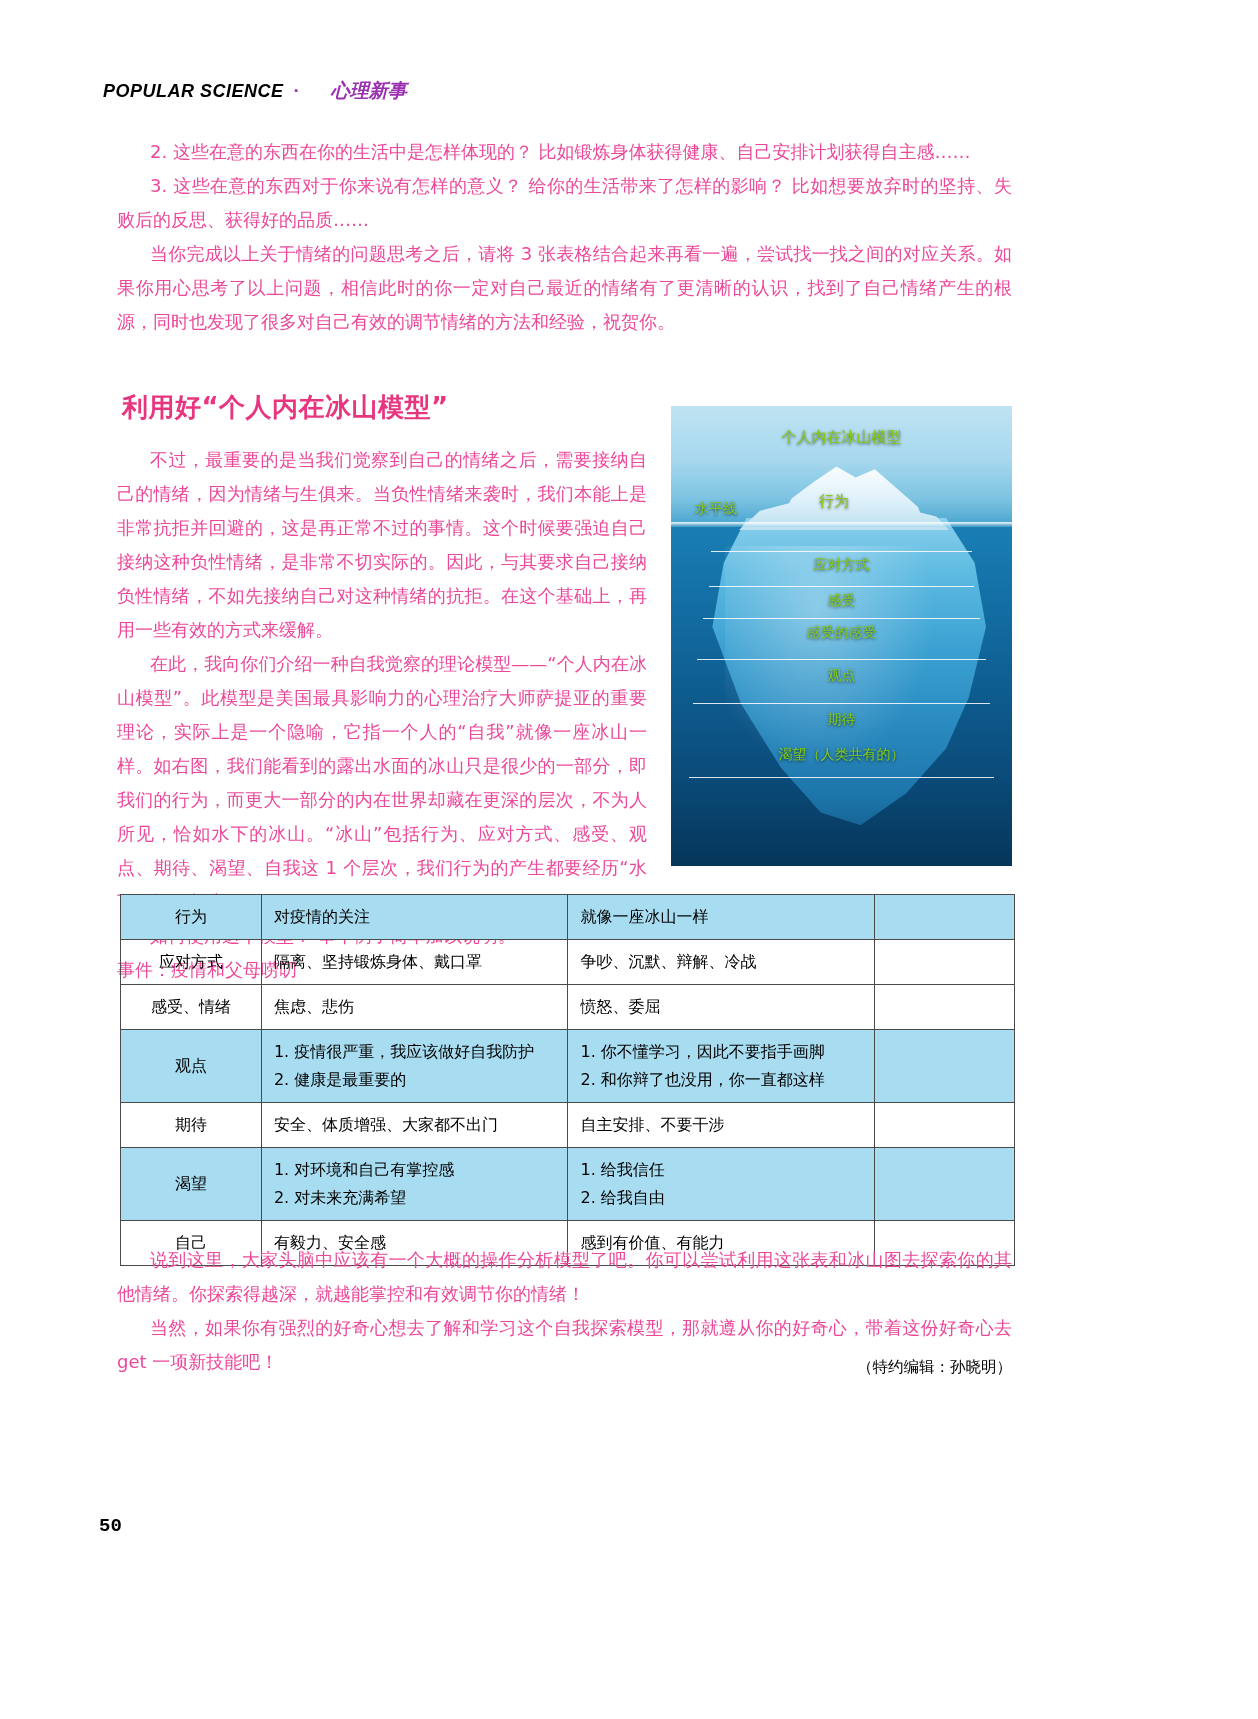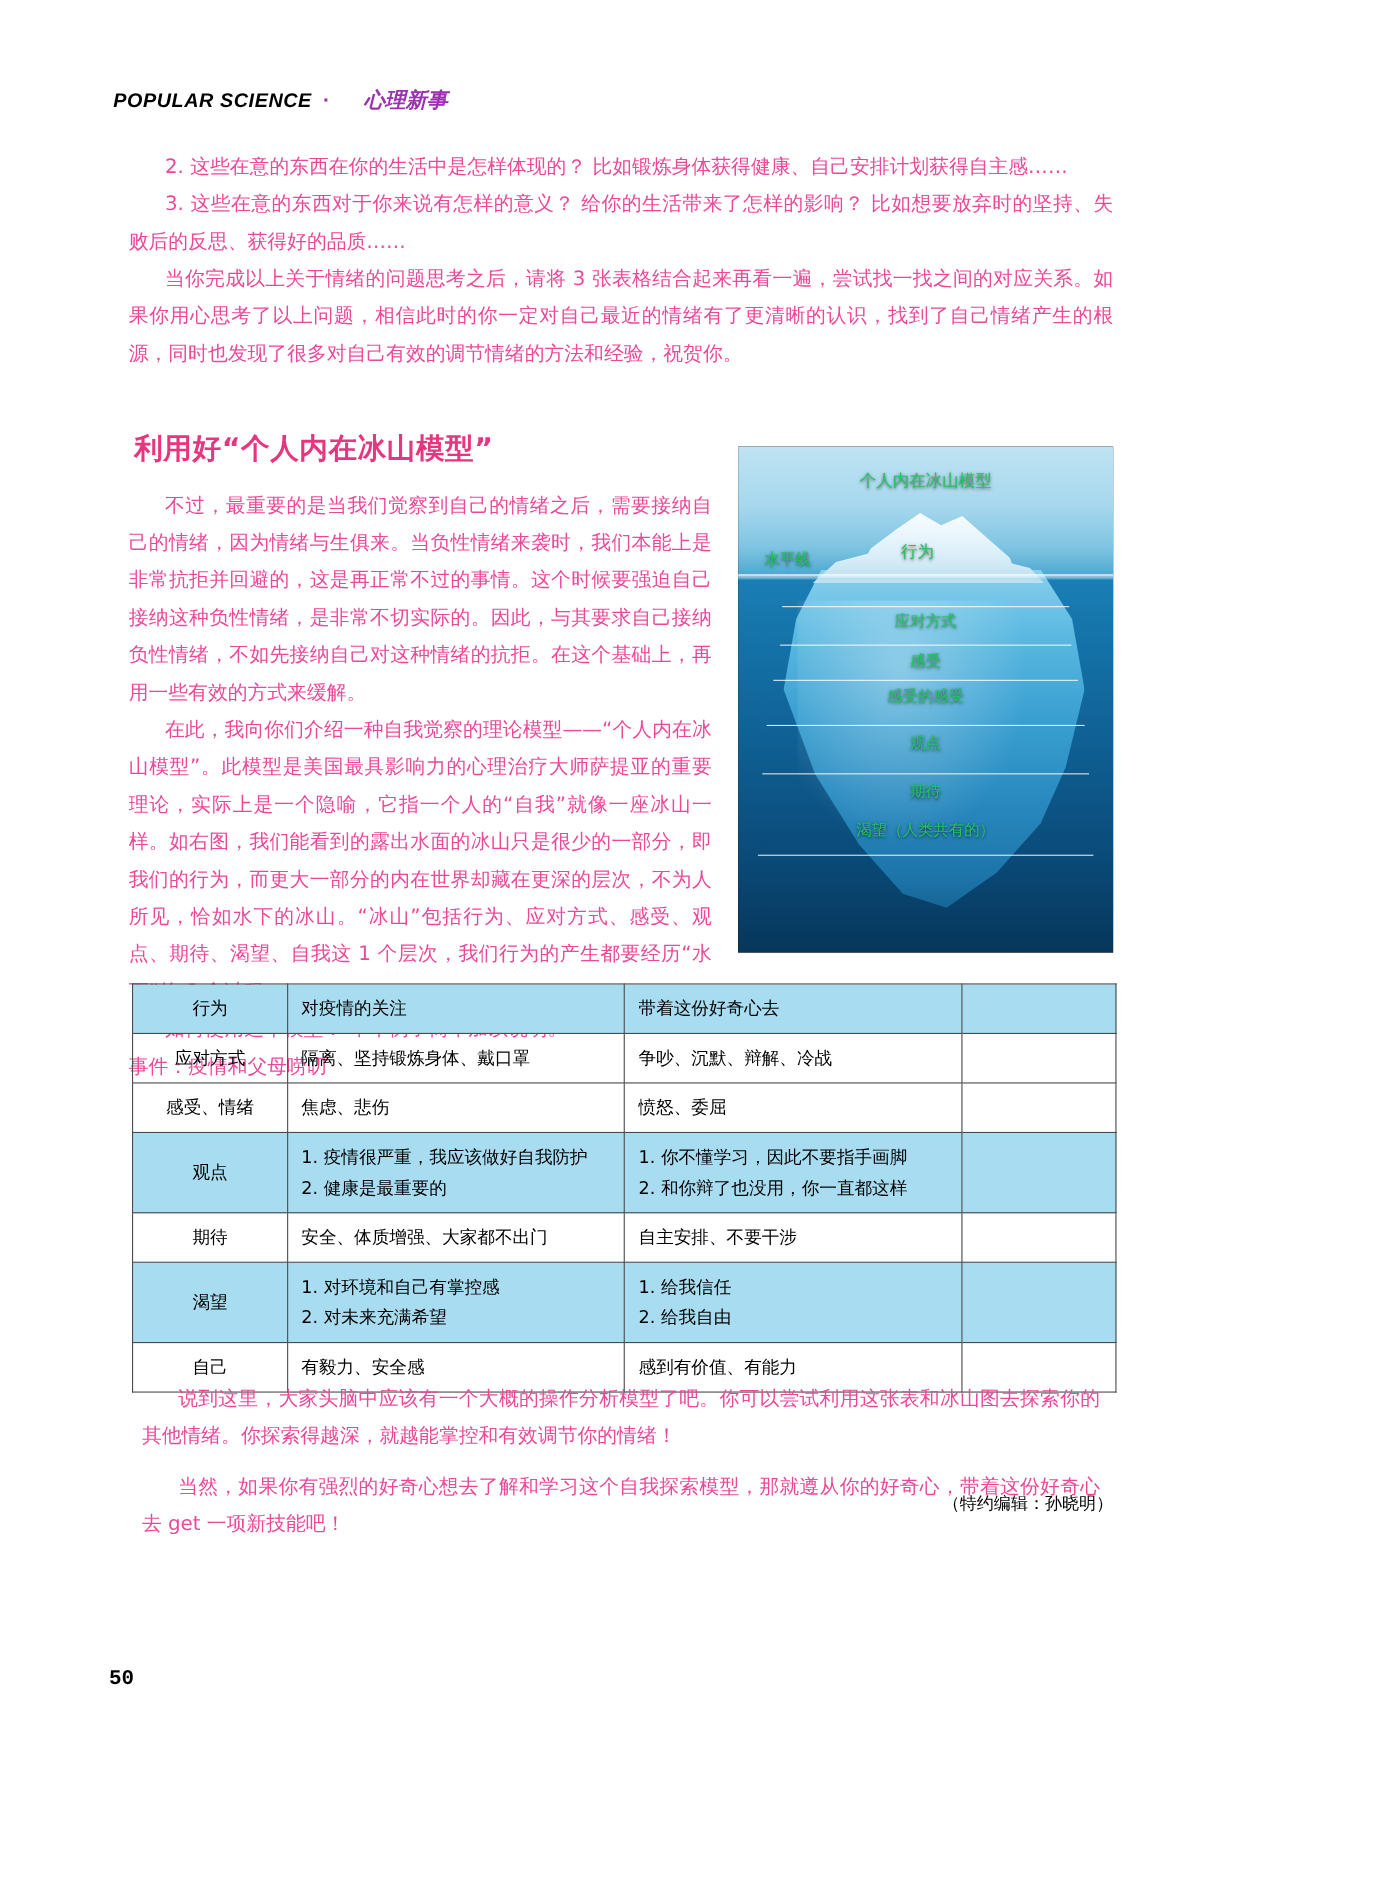--- a/index.html
+++ b/index.html
@@ -150,21 +150,21 @@
     opacity: .95;
   }
   .ice-shade {
     position: absolute;
     left: 54px; top: 140px;
     width: 230px; height: 250px;
     background: radial-gradient(ellipse at 40% 25%, rgba(255,255,255,.35), rgba(255,255,255,0) 60%);
   }
   .fig-label {
     position: absolute;
-    color: #22c55e;
+    color: #84cc16;
     font-family: "DejaVu Sans", sans-serif;
     font-size: 14px;
     text-shadow: 0 1px 3px rgba(0,0,0,.7);
     white-space: nowrap;
   }
   .fig-title {
     left: 0; top: 22px;
     width: 341px;
     text-align: center;
     font-size: 15px;
@@ -201,21 +201,21 @@
   .model-table td.c3 { width: 128px; }
   .model-table tr.hl td { background: #a8dcf0; }
   .model-table .multiline span { display: block; }
 
   
   #bottom-col {
     left: 117px;
     top: 1243px;
     width: 895px;
   }
-  #bottom-col p { margin: 12px; }
+  #bottom-col p { margin: 0; }
 
   .editor-note {
     position: absolute;
     left: 117px;
     top: 1357px;
     width: 895px;
     text-align: right;
     font-family: "DejaVu Serif", serif;
     font-size: 15.5px;
     color: #000;
@@ -292,21 +292,21 @@
   </div>
 
   <table class="model-table">
     <tbody>
       <tr class="hl">
         <td class="c0">行为</td>
         <td class="c1 multiline">
             <span>对疫情的关注</span>
           </td>
         <td class="c2 multiline">
-            <span>带着这份好奇心去</span>
+            <span>就像一座冰山一样</span>
           </td>
         <td class="c3"></td>
       </tr>
       <tr>
         <td class="c0">应对方式</td>
         <td class="c1 multiline">
             <span>隔离、坚持锻炼身体、戴口罩</span>
           </td>
         <td class="c2 multiline">
             <span>争吵、沉默、辩解、冷战</span>

